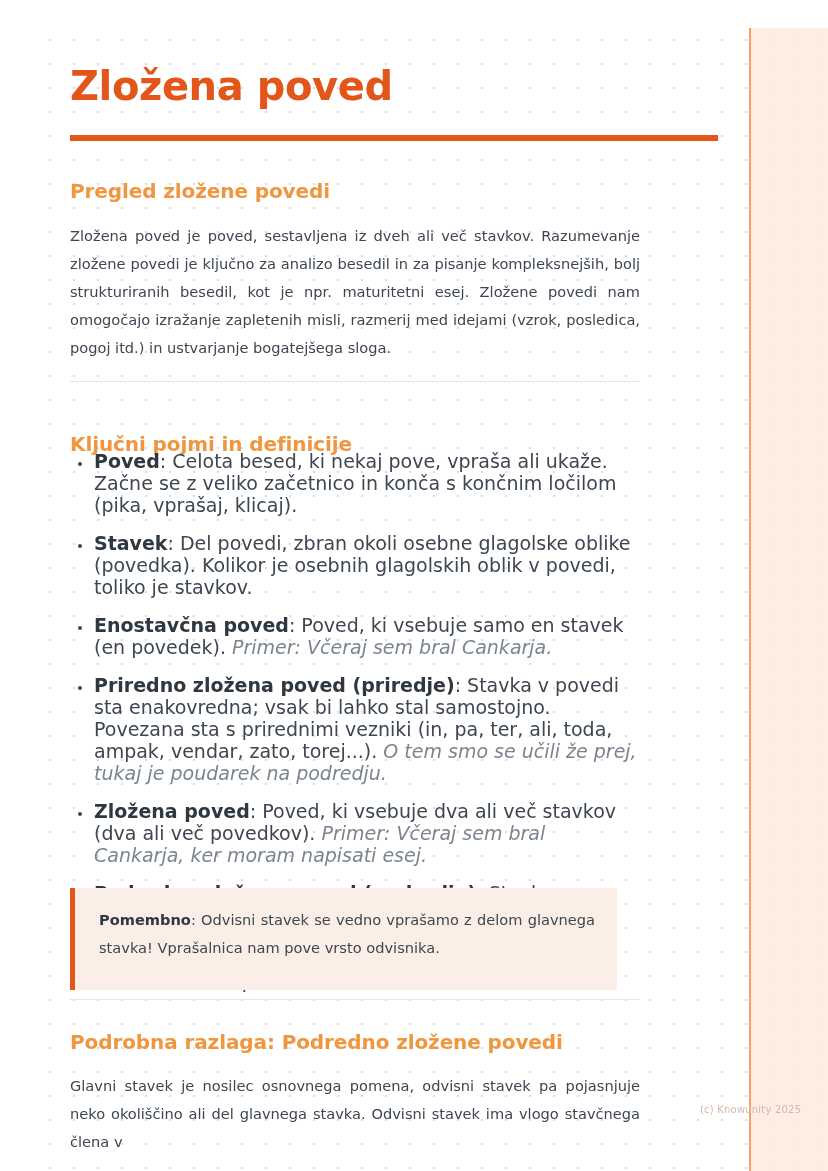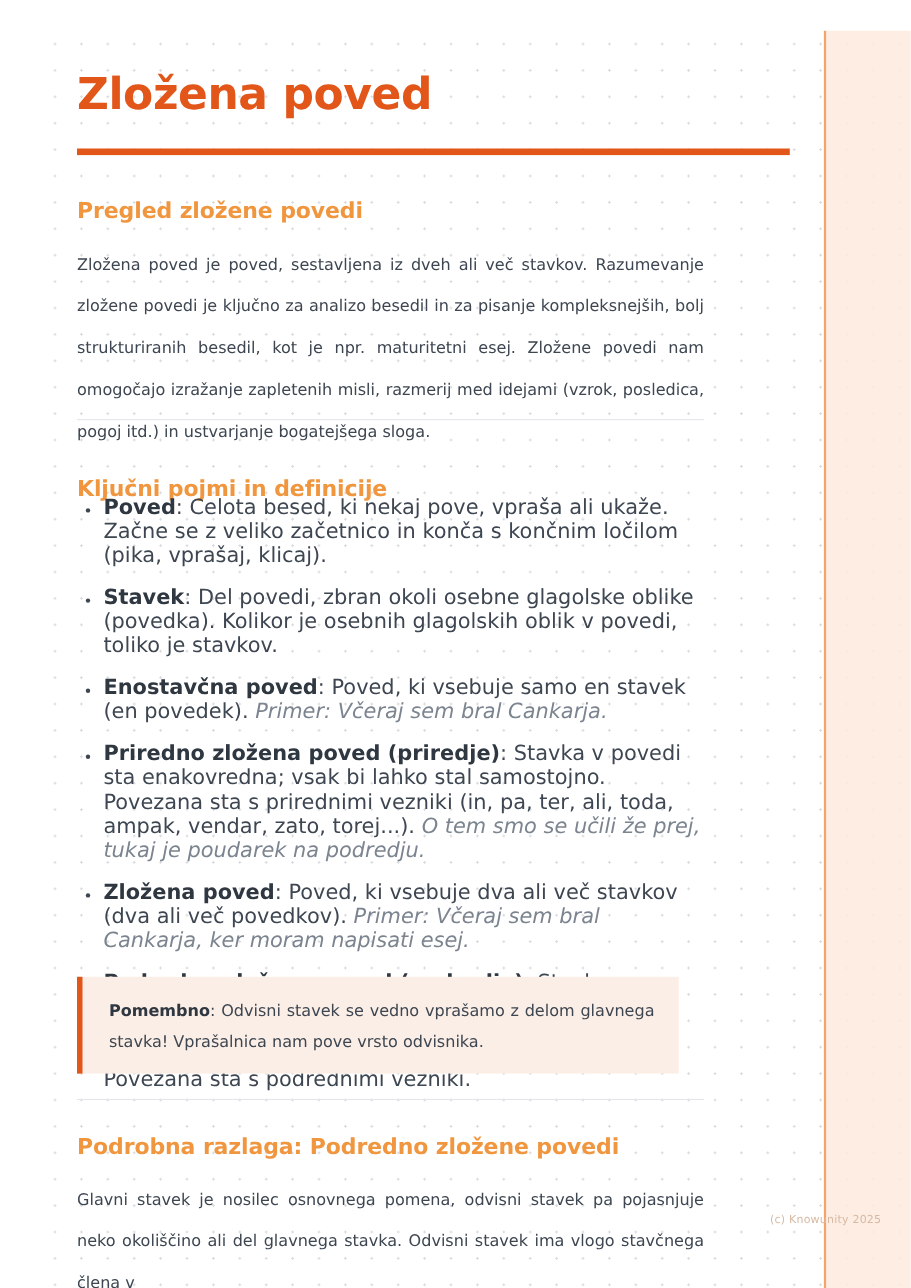--- a/index.html
+++ b/index.html
@@ -89,21 +89,21 @@
   }
   #head-pregled { top: 181px; }
   #head-kljucni { top: 434px; }
   #head-podrobna { top: 1032px; }
 
   .para {
     position: absolute;
     left: 70px;
     width: 570px;
     font-size: 14.6px;
-    line-height: 38px;
+    line-height: 28px;
     color: #3d4651;
     text-align: justify;
   }
   #para-intro { top: 222px; }
   #para-podrobna { top: 1072px; }
 
   #bullets {
     position: absolute;
     left: 70px;
     top: 450px;
@@ -138,21 +138,21 @@
     background: #e3e5e8;
   }
   #div-1 { top: 381px; }
   #div-2 { top: 999px; }
 
   #callout {
     position: absolute;
     left: 70px;
     top: 888px;
     width: 547px;
-    padding: 18px 22px 14px 24px;
+    padding: 18px 22px 28px 24px;
     box-sizing: border-box;
     background: #fbeee6;
     border-left: 5px solid #e2561a;
     font-size: 14.6px;
     line-height: 28px;
     color: #3d4651;
     text-align: justify;
   }
   #callout b { font-weight: bold; color: #2f3741; }
 

